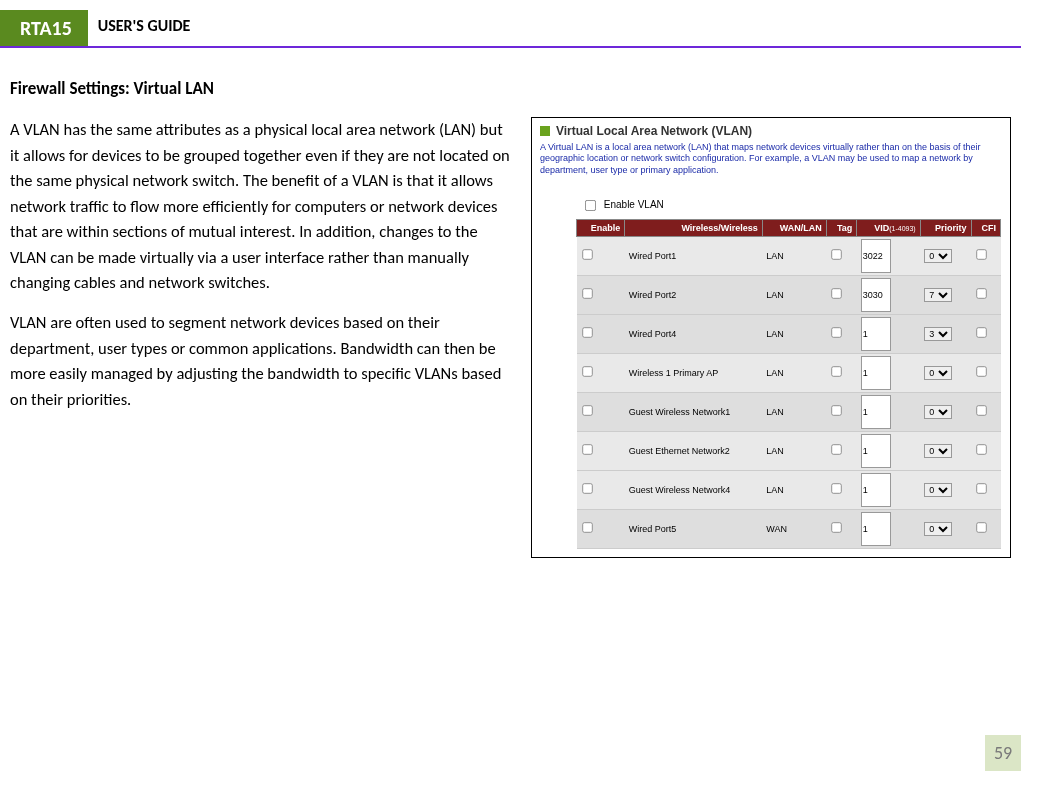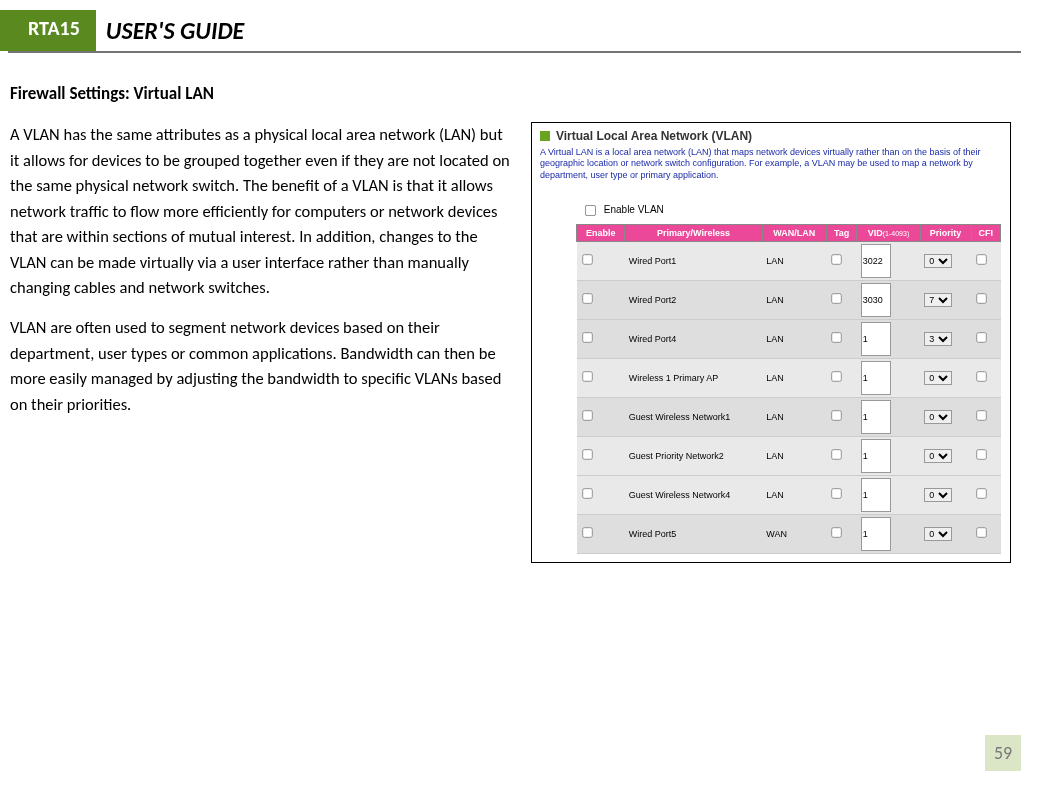--- a/index.html
+++ b/index.html
@@ -8,37 +8,36 @@
     font-family: Calibri, Arial, sans-serif;
     width: 1041px;
     height: 791px;
     position: relative;
     background: #fff;
     color: #000;
   }
   .header {
     display: flex;
     align-items: stretch;
-    border-bottom: 2px solid #737373;
-    margin: 10px 20px 0 8px;
+    border-bottom: 2px solid #6d28d9;
+    margin: 10px 20px 0 0;
     text-align: right;
   }
   .header-badge {
     background: #5a8a1f;
     color: #fff;
     font-weight: bold;
     font-size: 20px;
     padding: 6px 16px 6px 60px;
     margin-left: -40px;
   }
   .header-title {
     font-weight: bold;
-    font-size: 24px;
+    font-size: 16px;
     padding: 6px 0 6px 10px;
-    font-style: italic;
   }
   .content {
     padding: 20px 30px 0 10px;
   }
   .section-title {
     font-weight: bold;
     font-size: 17px;
     margin: 10px 0 18px 0;
   }
   .two-col {
@@ -85,24 +84,24 @@
     font-size: 10px;
   }
   .enable-row input { vertical-align: middle; margin-right:4px; transform: scale(0.85);}
   table.vlan {
     border-collapse: collapse;
     width: 92%;
     margin-left: 36px;
     font-size: 9px;
   }
   table.vlan th {
-    background: #ec4899;
+    background: #7f1d1d;
     color: #fff;
     font-weight: bold;
-    text-align: center;
+    text-align: right;
     padding: 3px 4px;
     border: 1px solid #888;
   }
   table.vlan td {
     padding: 2px 4px;
     border-bottom: 1px solid #ccc;
   }
   table.vlan tr.odd td { background: #e9e9e9; }
   table.vlan tr.even td { background: #dedede; }
   table.vlan input[type=checkbox] { transform: scale(0.8); margin:0; }
@@ -154,21 +153,21 @@
       </div>
       <div class="fig-desc">A Virtual LAN is a local area network (LAN) that maps network devices virtually rather than on the basis of their geographic location or network switch configuration. For example, a VLAN may be used to map a network by department, user type or primary application.</div>
       <div class="enable-row">
         <input type="checkbox" style="">
         <span>Enable VLAN</span>
       </div>
       <table class="vlan">
         <thead>
           <tr>
             <th>Enable</th>
-            <th>Primary/Wireless</th>
+            <th>Wireless/Wireless</th>
             <th>WAN/LAN</th>
             <th>Tag</th>
             <th><span>VID</span><span class="vid-sub">(1-4093)</span></th>
             <th>Priority</th>
             <th>CFI</th>
           </tr>
         </thead>
         <tbody id="vlan-body">
             <tr class="odd">
               <td><input type="checkbox" style=""></td>
@@ -210,21 +209,21 @@
               <td><input type="checkbox" style=""></td>
               <td class="indent">Guest Wireless Network1</td>
               <td>LAN</td>
               <td><input type="checkbox" style=""></td>
               <td><input type="text" value="1" style=""></td>
               <td><select><option>0</option></select></td>
               <td><input type="checkbox" style=""></td>
             </tr>
             <tr class="odd">
               <td><input type="checkbox" style=""></td>
-              <td class="indent">Guest Priority Network2</td>
+              <td class="indent">Guest Ethernet Network2</td>
               <td>LAN</td>
               <td><input type="checkbox" style=""></td>
               <td><input type="text" value="1" style=""></td>
               <td><select><option>0</option></select></td>
               <td><input type="checkbox" style=""></td>
             </tr>
             <tr class="odd">
               <td><input type="checkbox" style=""></td>
               <td class="indent">Guest Wireless Network4</td>
               <td>LAN</td>

